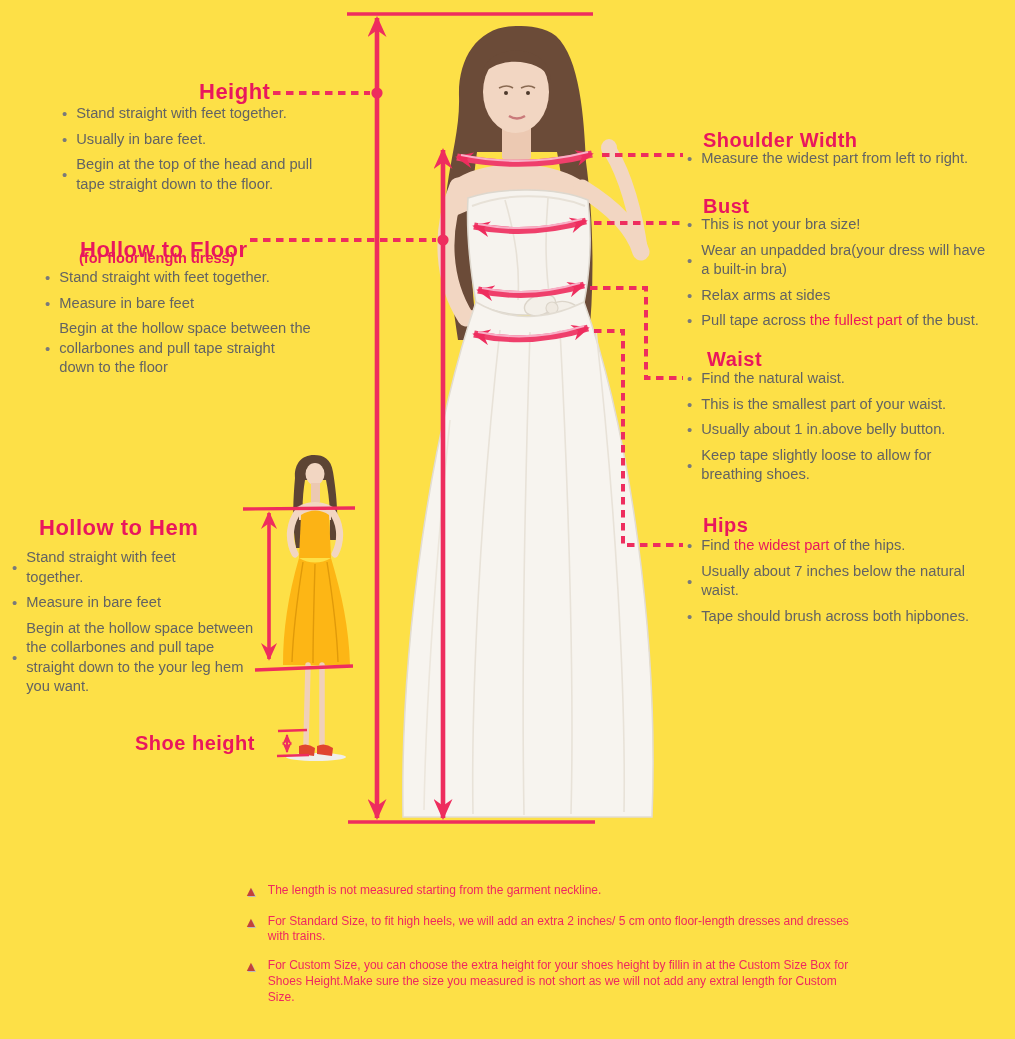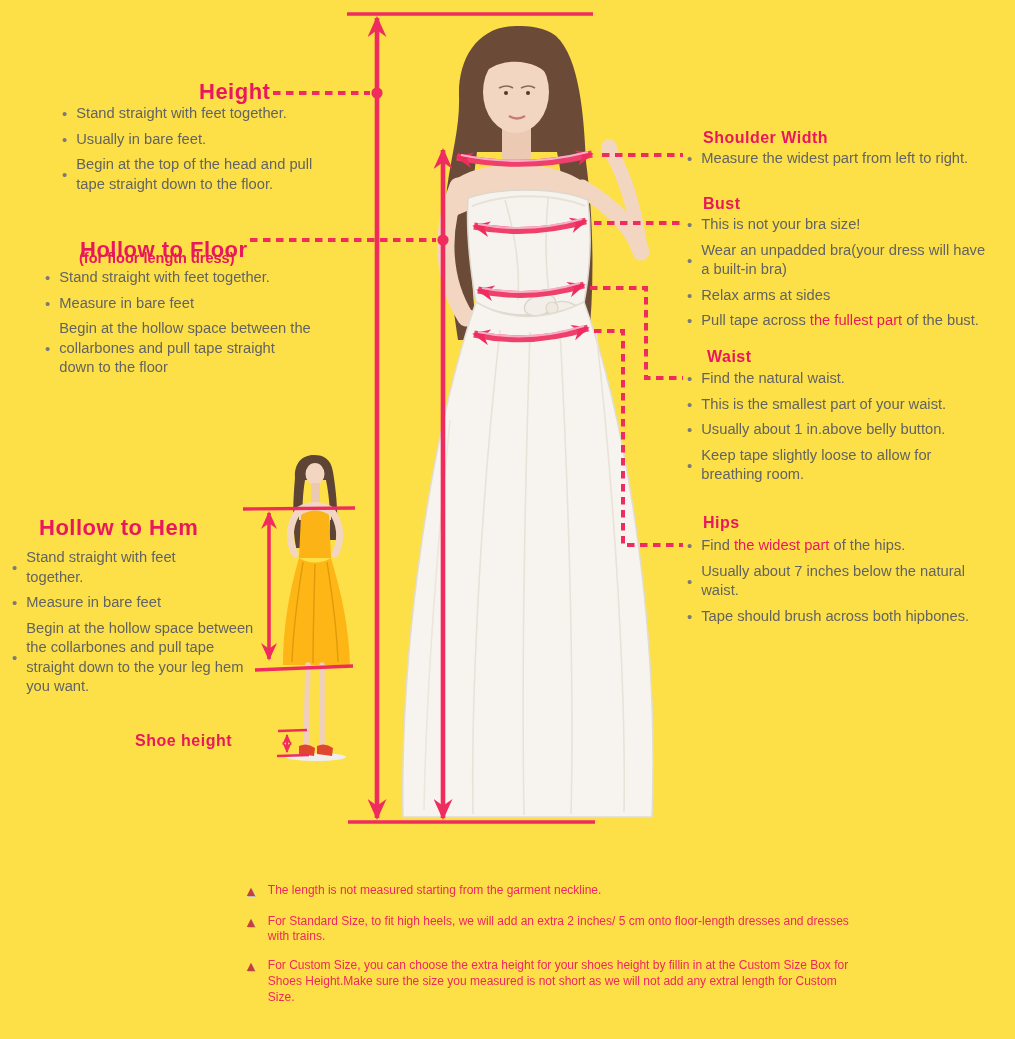--- a/index.html
+++ b/index.html
@@ -1,20 +1,20 @@
 <!DOCTYPE html>
 <html><head>
 <meta charset="utf-8">
 <style>
   html,body{margin:0;padding:0;background:#fff;}
   .canvas{position:relative;width:1015px;height:1039px;background:#fde047;overflow:hidden;
           font-family:"Liberation Sans", sans-serif;}
   .abs{position:absolute;}
   .head{color:#e9175d;font-weight:bold;font-size:22px;letter-spacing:.5px;white-space:nowrap;}
-  .head.small{font-size:16px;}
+  .head.small{font-size:20px;}
   .sub{color:#e9175d;font-weight:bold;font-size:14.5px;white-space:nowrap;}
   .bullets{display:flex;flex-direction:column;gap:6px;}
   .brow{display:flex;align-items:center;gap:9px;}
   .bdot{color:#7a7a7a;font-size:15px;line-height:1;flex:0 0 auto;}
   .btxt{color:#636363;font-size:14.7px;line-height:1.33;}
   .hl{color:#e9175d;}
   .notes{display:flex;flex-direction:column;gap:13px;}
   .nrow{display:flex;align-items:flex-start;gap:10px;}
   .ntri{color:#c2413c;font-size:14px;line-height:1.25;flex:0 0 auto;text-shadow:1px 1px 0 #bbb;}
   .ntxt{color:#ee2760;font-size:12px;line-height:1.32;}
@@ -248,21 +248,21 @@
     <div class="brow">
       <span class="bdot">•</span>
       <span class="btxt">This is the smallest part of your waist.</span>
     </div>
     <div class="brow">
       <span class="bdot">•</span>
       <span class="btxt">Usually about 1 in.above belly button.</span>
     </div>
     <div class="brow">
       <span class="bdot">•</span>
-      <span class="btxt" style="width:260px;">Keep tape slightly loose to allow for breathing room.</span>
+      <span class="btxt" style="width:260px;">Keep tape slightly loose to allow for breathing shoes.</span>
     </div>
   </div>
 
   <div class="abs head small" style="left:703px;top:514px;">Hips</div>
   <div class="abs bullets" style="left:687px;top:536px;width:318px;">
     <div class="brow">
       <span class="bdot">•</span>
       <span class="btxt"><span>Find </span><span class="hl">the widest part</span><span> of the hips.</span></span>
     </div>
     <div class="brow">

